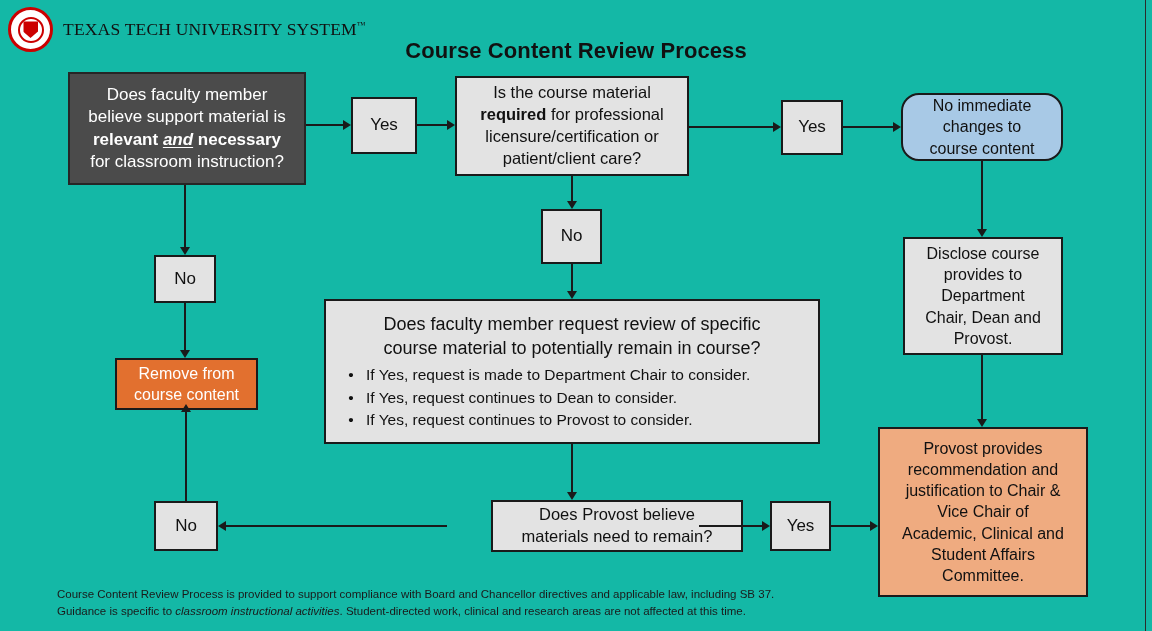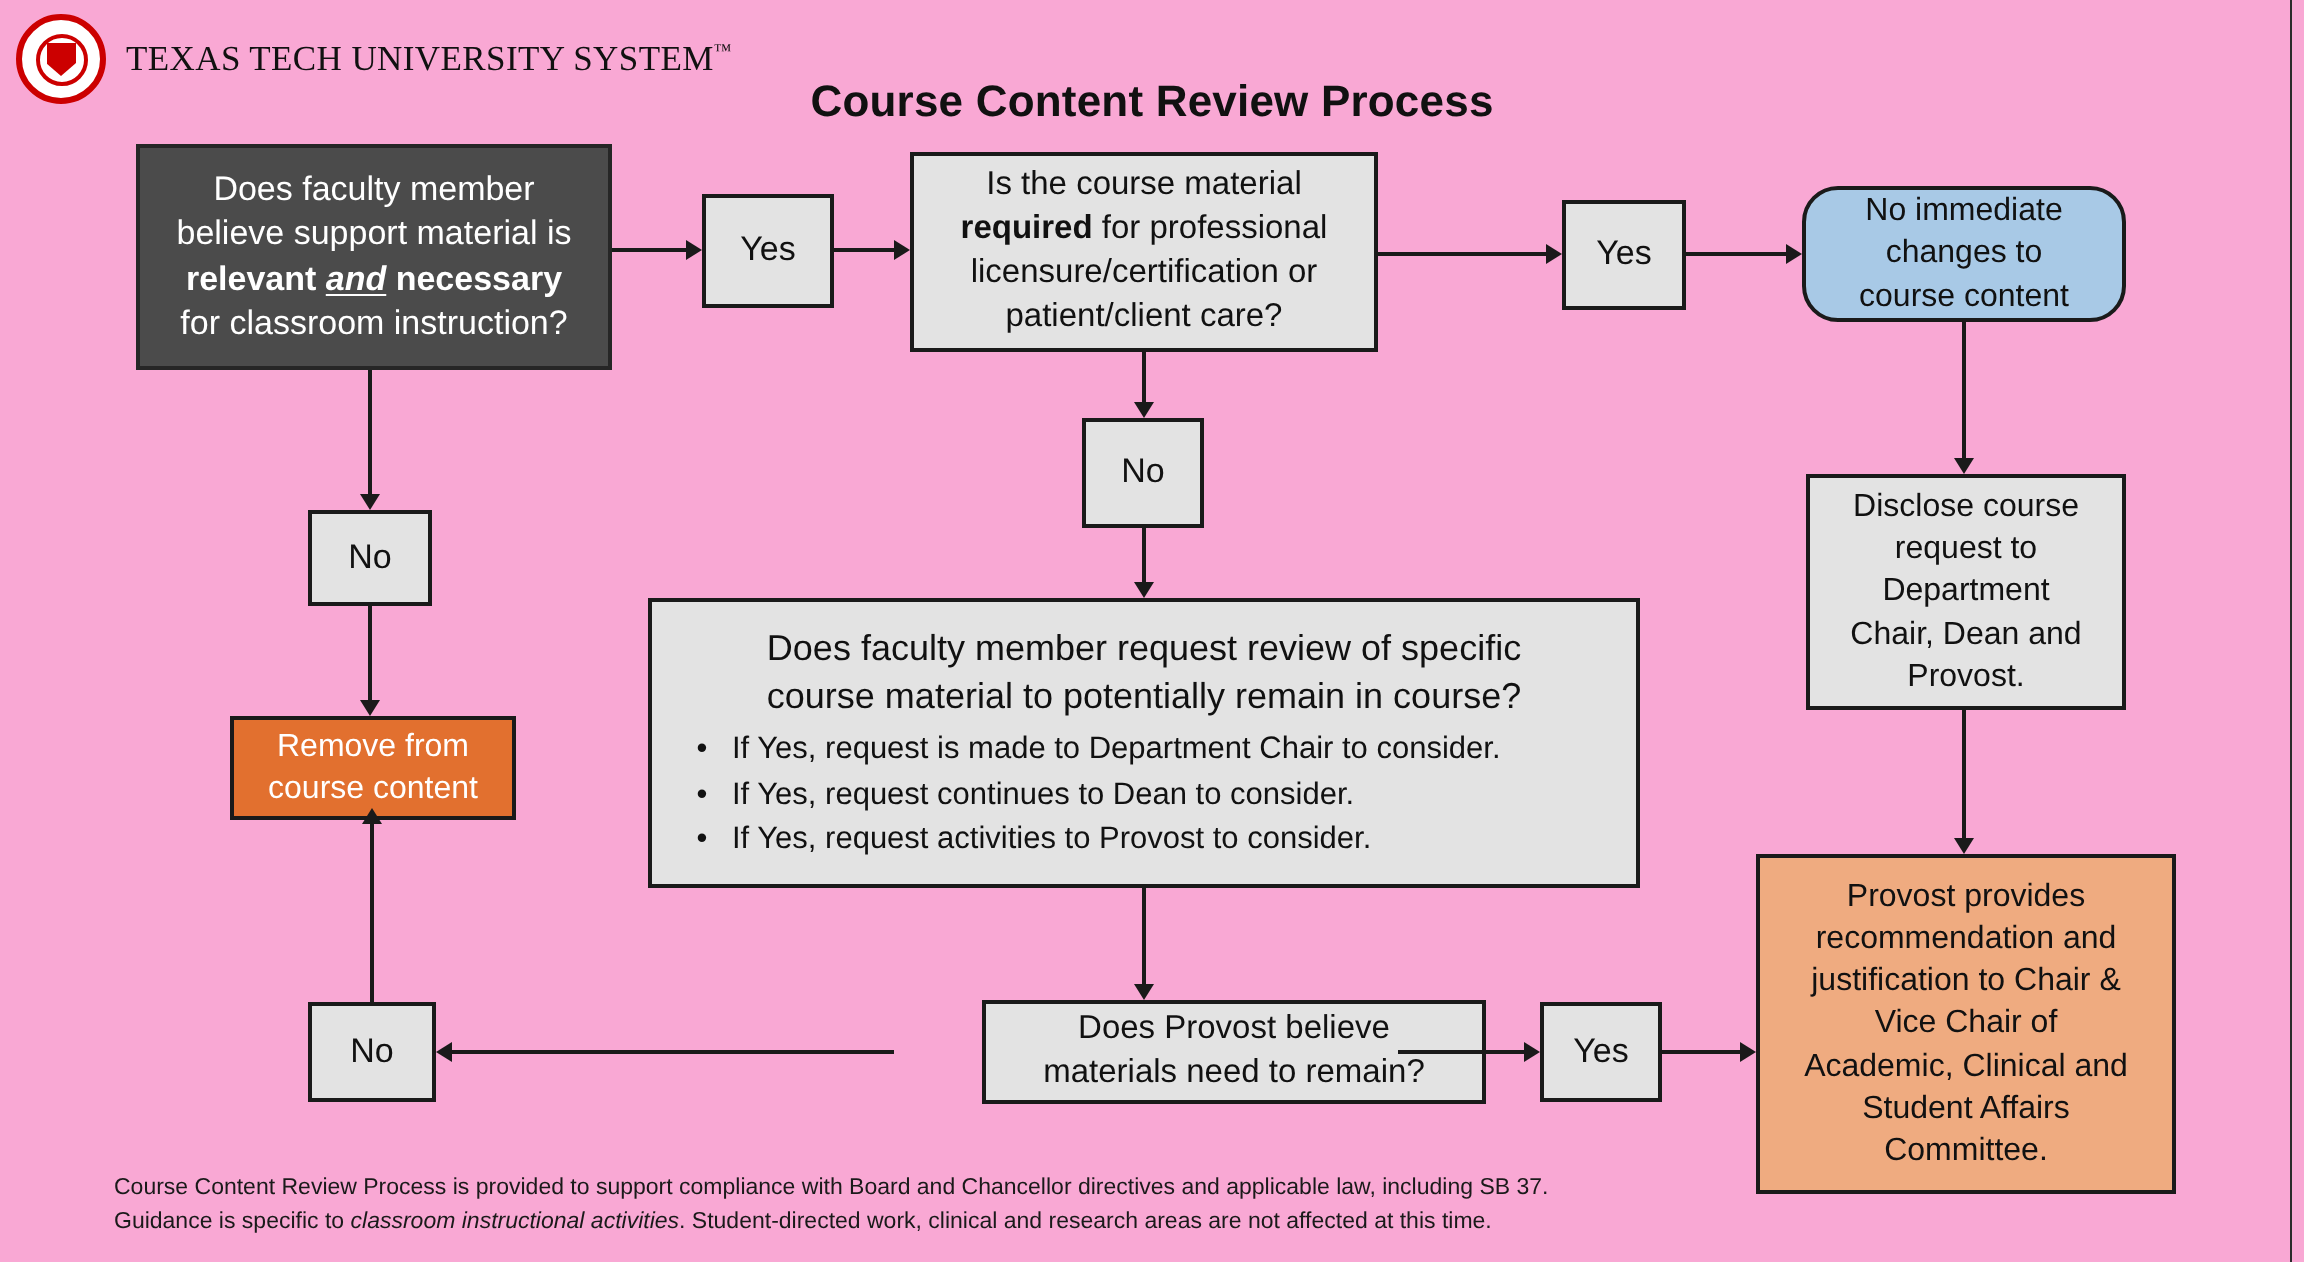--- a/index.html
+++ b/index.html
@@ -6,21 +6,21 @@
   html,body{margin:0;padding:0;background:#ffffff;}
   body{
     font-family:"Liberation Sans","DejaVu Sans",sans-serif;
     color:#1a1a1a;
     -webkit-font-smoothing:antialiased;
   }
   #page{
     position:relative;
     width:1152px;
     height:631px;
-    background:#f9a8d4;
+    background:#14b8a6;
     overflow:hidden;
   }
   
   .page-edge{
     position:absolute;
     top:0;
     left:1145px;
     width:1px;
     height:631px;
     background:#2b2b2b;
@@ -188,21 +188,21 @@
     <p>changes to</p>
     <p>course content</p>
   </div>
 
   <div class="node small" style="left:154px;top:255px;width:62px;height:48px;">No</div>
 
   <div class="node small" style="left:541px;top:209px;width:61px;height:55px;">No</div>
 
   <div class="node" style="left:903px;top:237px;width:160px;height:118px;font-size:16px;">
     <p>Disclose course</p>
-    <p>request to</p>
+    <p>provides to</p>
     <p>Department</p>
     <p>Chair, Dean and</p>
     <p>Provost.</p>
   </div>
 
   <div class="node orange-solid" style="left:115px;top:358px;width:143px;height:52px;font-size:16px;">
     <p>Remove from</p>
     <p>course content</p>
   </div>
 
@@ -215,21 +215,21 @@
       <li>
           <span class="bul">•</span>
           <span class="btxt">If Yes, request is made to Department Chair to consider.</span>
         </li>
       <li>
           <span class="bul">•</span>
           <span class="btxt">If Yes, request continues to Dean to consider.</span>
         </li>
       <li>
           <span class="bul">•</span>
-          <span class="btxt">If Yes, request activities to Provost to consider.</span>
+          <span class="btxt">If Yes, request continues to Provost to consider.</span>
         </li>
     </ul>
   </div>
 
   <div class="node orange-light" style="left:878px;top:427px;width:210px;height:170px;font-size:16px;">
     <p>Provost provides</p>
     <p>recommendation and</p>
     <p>justification to Chair &amp;</p>
     <p>Vice Chair of</p>
     <p>Academic, Clinical and</p>

